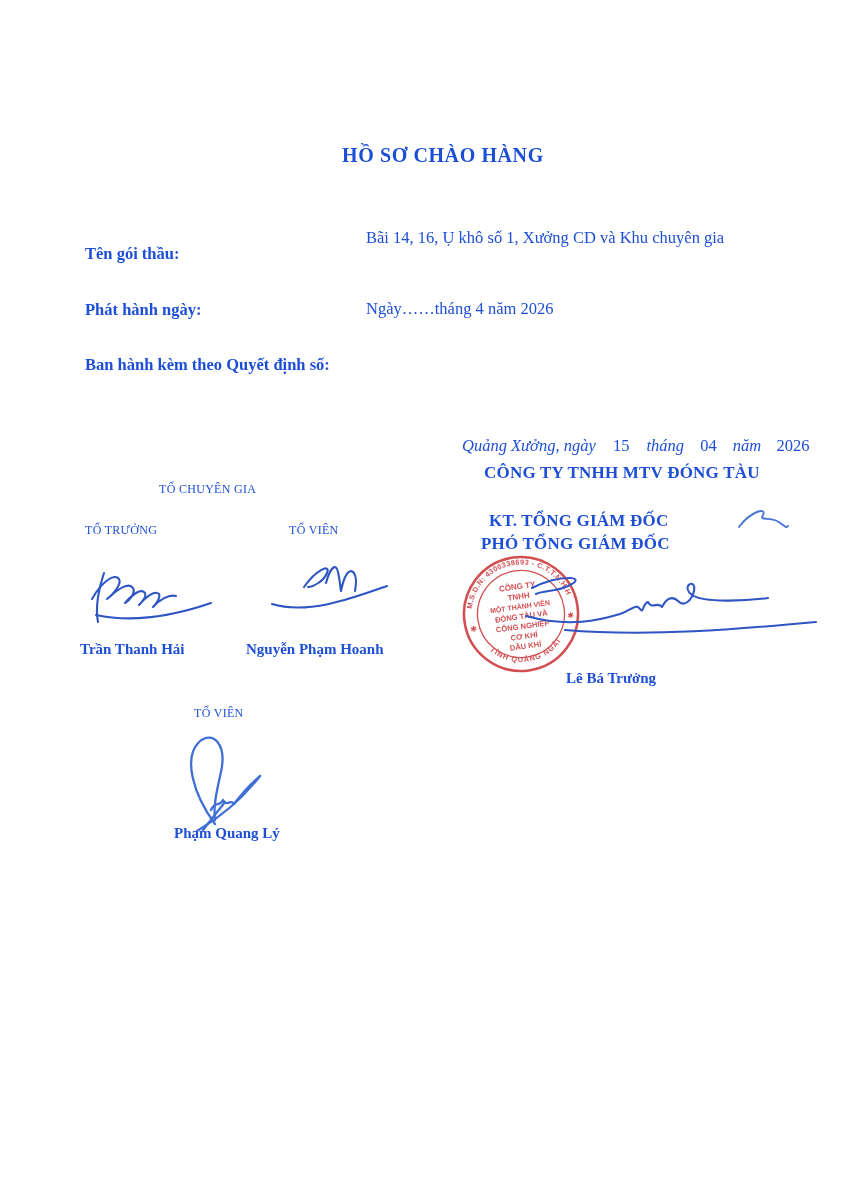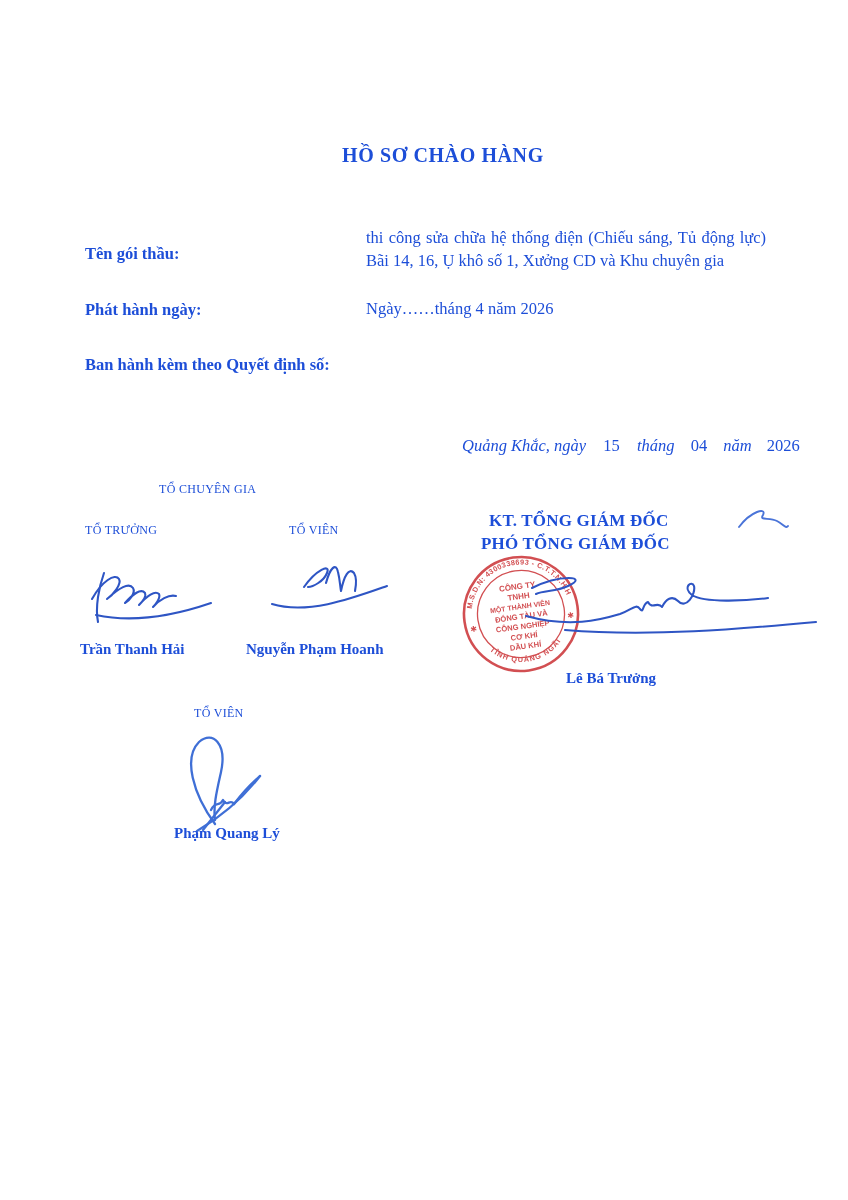--- a/index.html
+++ b/index.html
@@ -27,37 +27,37 @@
 </style>
 </head>
 <body>
 
 <div class="page">
 
   <div class="abs title" style="left:342px;top:144px;">HỒ SƠ CHÀO HÀNG</div>
 
   <div class="abs label" style="left:85px;top:244px;">Tên gói thầu:</div>
   <div class="abs val val-just" style="left:366px;top:226px;">
-    <div class="l1">thi công sửa chữa hệ thống điện (Chiếu sáng, Tủ động lực)</div>
     <div class="l2">Bãi 14, 16, Ụ khô số 1, Xưởng CD và Khu chuyên gia</div>
   </div>
 
   <div class="abs label" style="left:85px;top:300px;">Phát hành ngày:</div>
   <div class="abs val" style="left:366px;top:299px;">Ngày……tháng 4 năm 2026</div>
 
   <div class="abs label" style="left:85px;top:355px;">Ban hành kèm theo Quyết định số:</div>
 
   <div class="abs i" style="left:462px;top:436px;font-size:16.5px;white-space:nowrap;">
-    <span class="tok">Quảng Khắc, ngày</span>
+    <span class="tok">Quảng Xưởng, ngày</span>
     <span class="tok" style="margin-left:13px;font-style:normal;">15</span>
     <span class="tok" style="margin-left:13px;">tháng</span>
     <span class="tok" style="margin-left:12px;font-style:normal;">04</span>
     <span class="tok" style="margin-left:12px;">năm</span>
     <span class="tok" style="margin-left:11px;font-style:normal;">2026</span>
   </div>
+  <div class="abs caps17" style="left:484px;top:463px;">CÔNG TY TNHH MTV ĐÓNG TÀU</div>
   <div class="abs caps17" style="left:489px;top:511px;">KT. TỔNG GIÁM ĐỐC</div>
   <div class="abs caps17" style="left:481px;top:534px;">PHÓ TỔNG GIÁM ĐỐC</div>
 
   <svg class="abs sig light" style="left:733px;top:505px;" width="60" height="32" viewBox="0 0 60 32">
     <path d="M6,22 C18,6 34,2 30,10 C26,16 36,12 44,16 C50,19 53,24 55,21"></path>
   </svg>
 
   <div class="abs caps18" style="left:159px;top:482px;">TỔ CHUYÊN GIA</div>
   <div class="abs caps18" style="left:85px;top:523px;">TỔ TRƯỞNG</div>
   <div class="abs caps18" style="left:289px;top:523px;">TỔ VIÊN</div>

